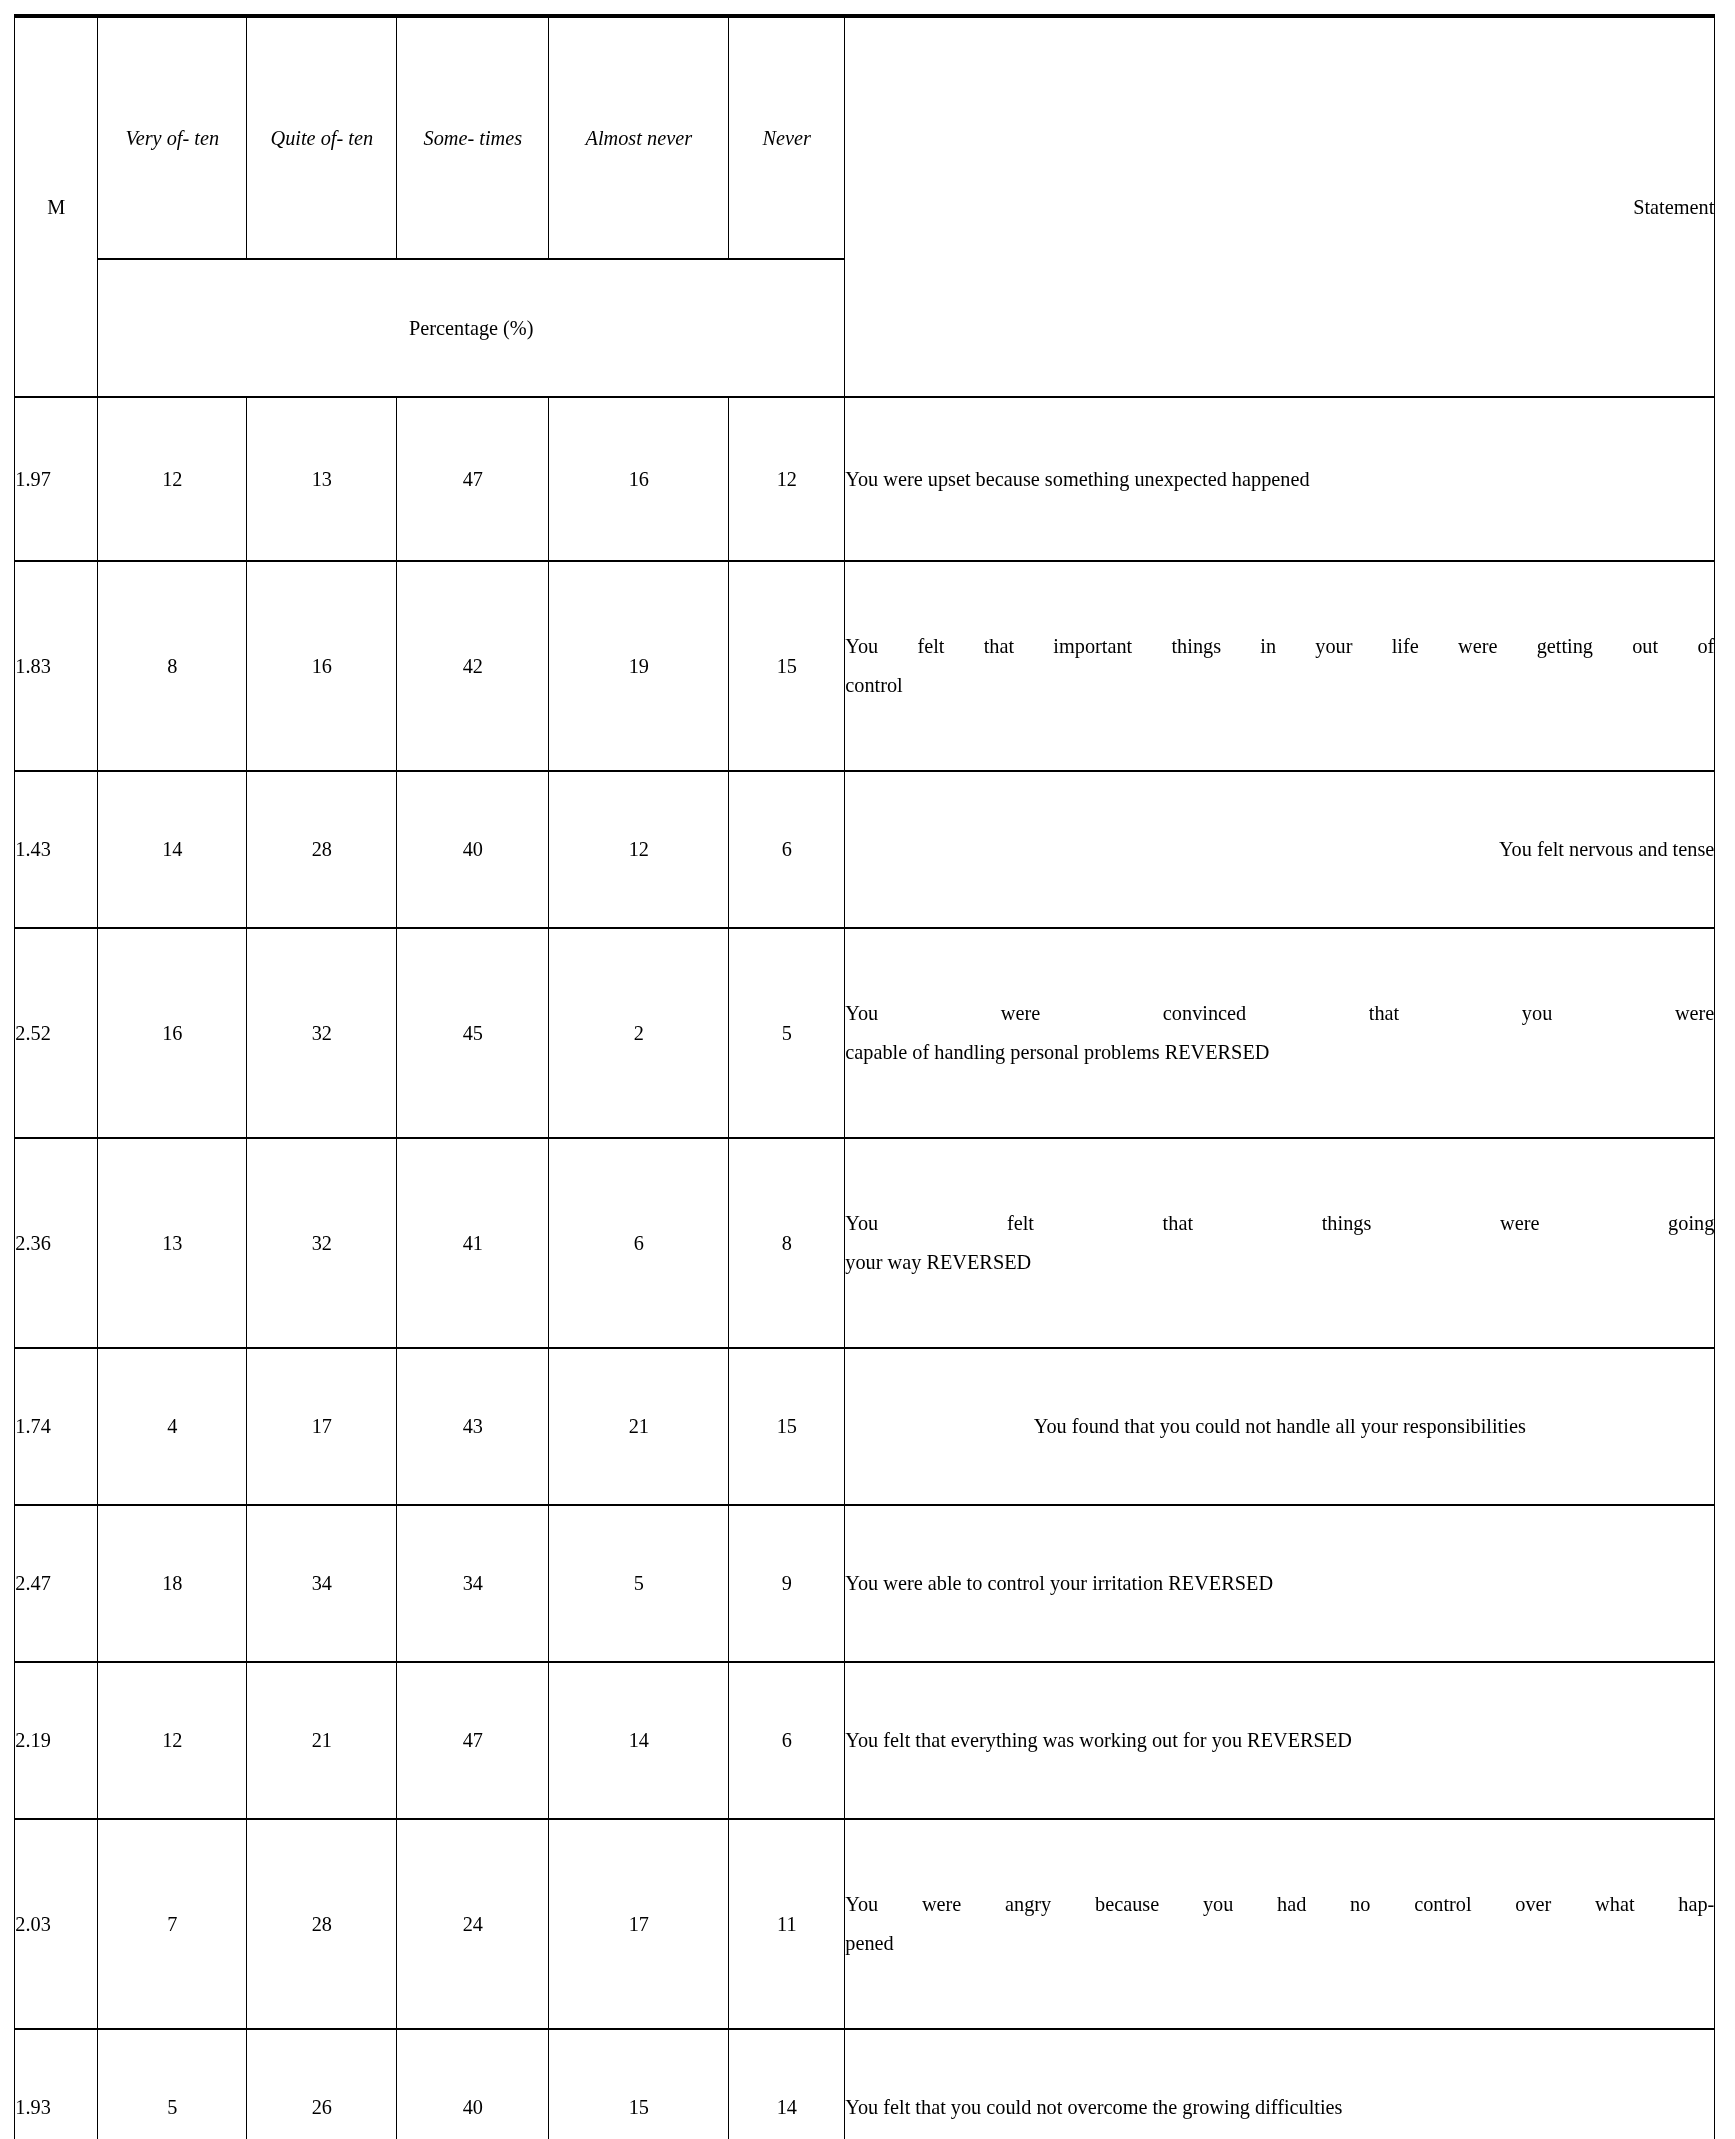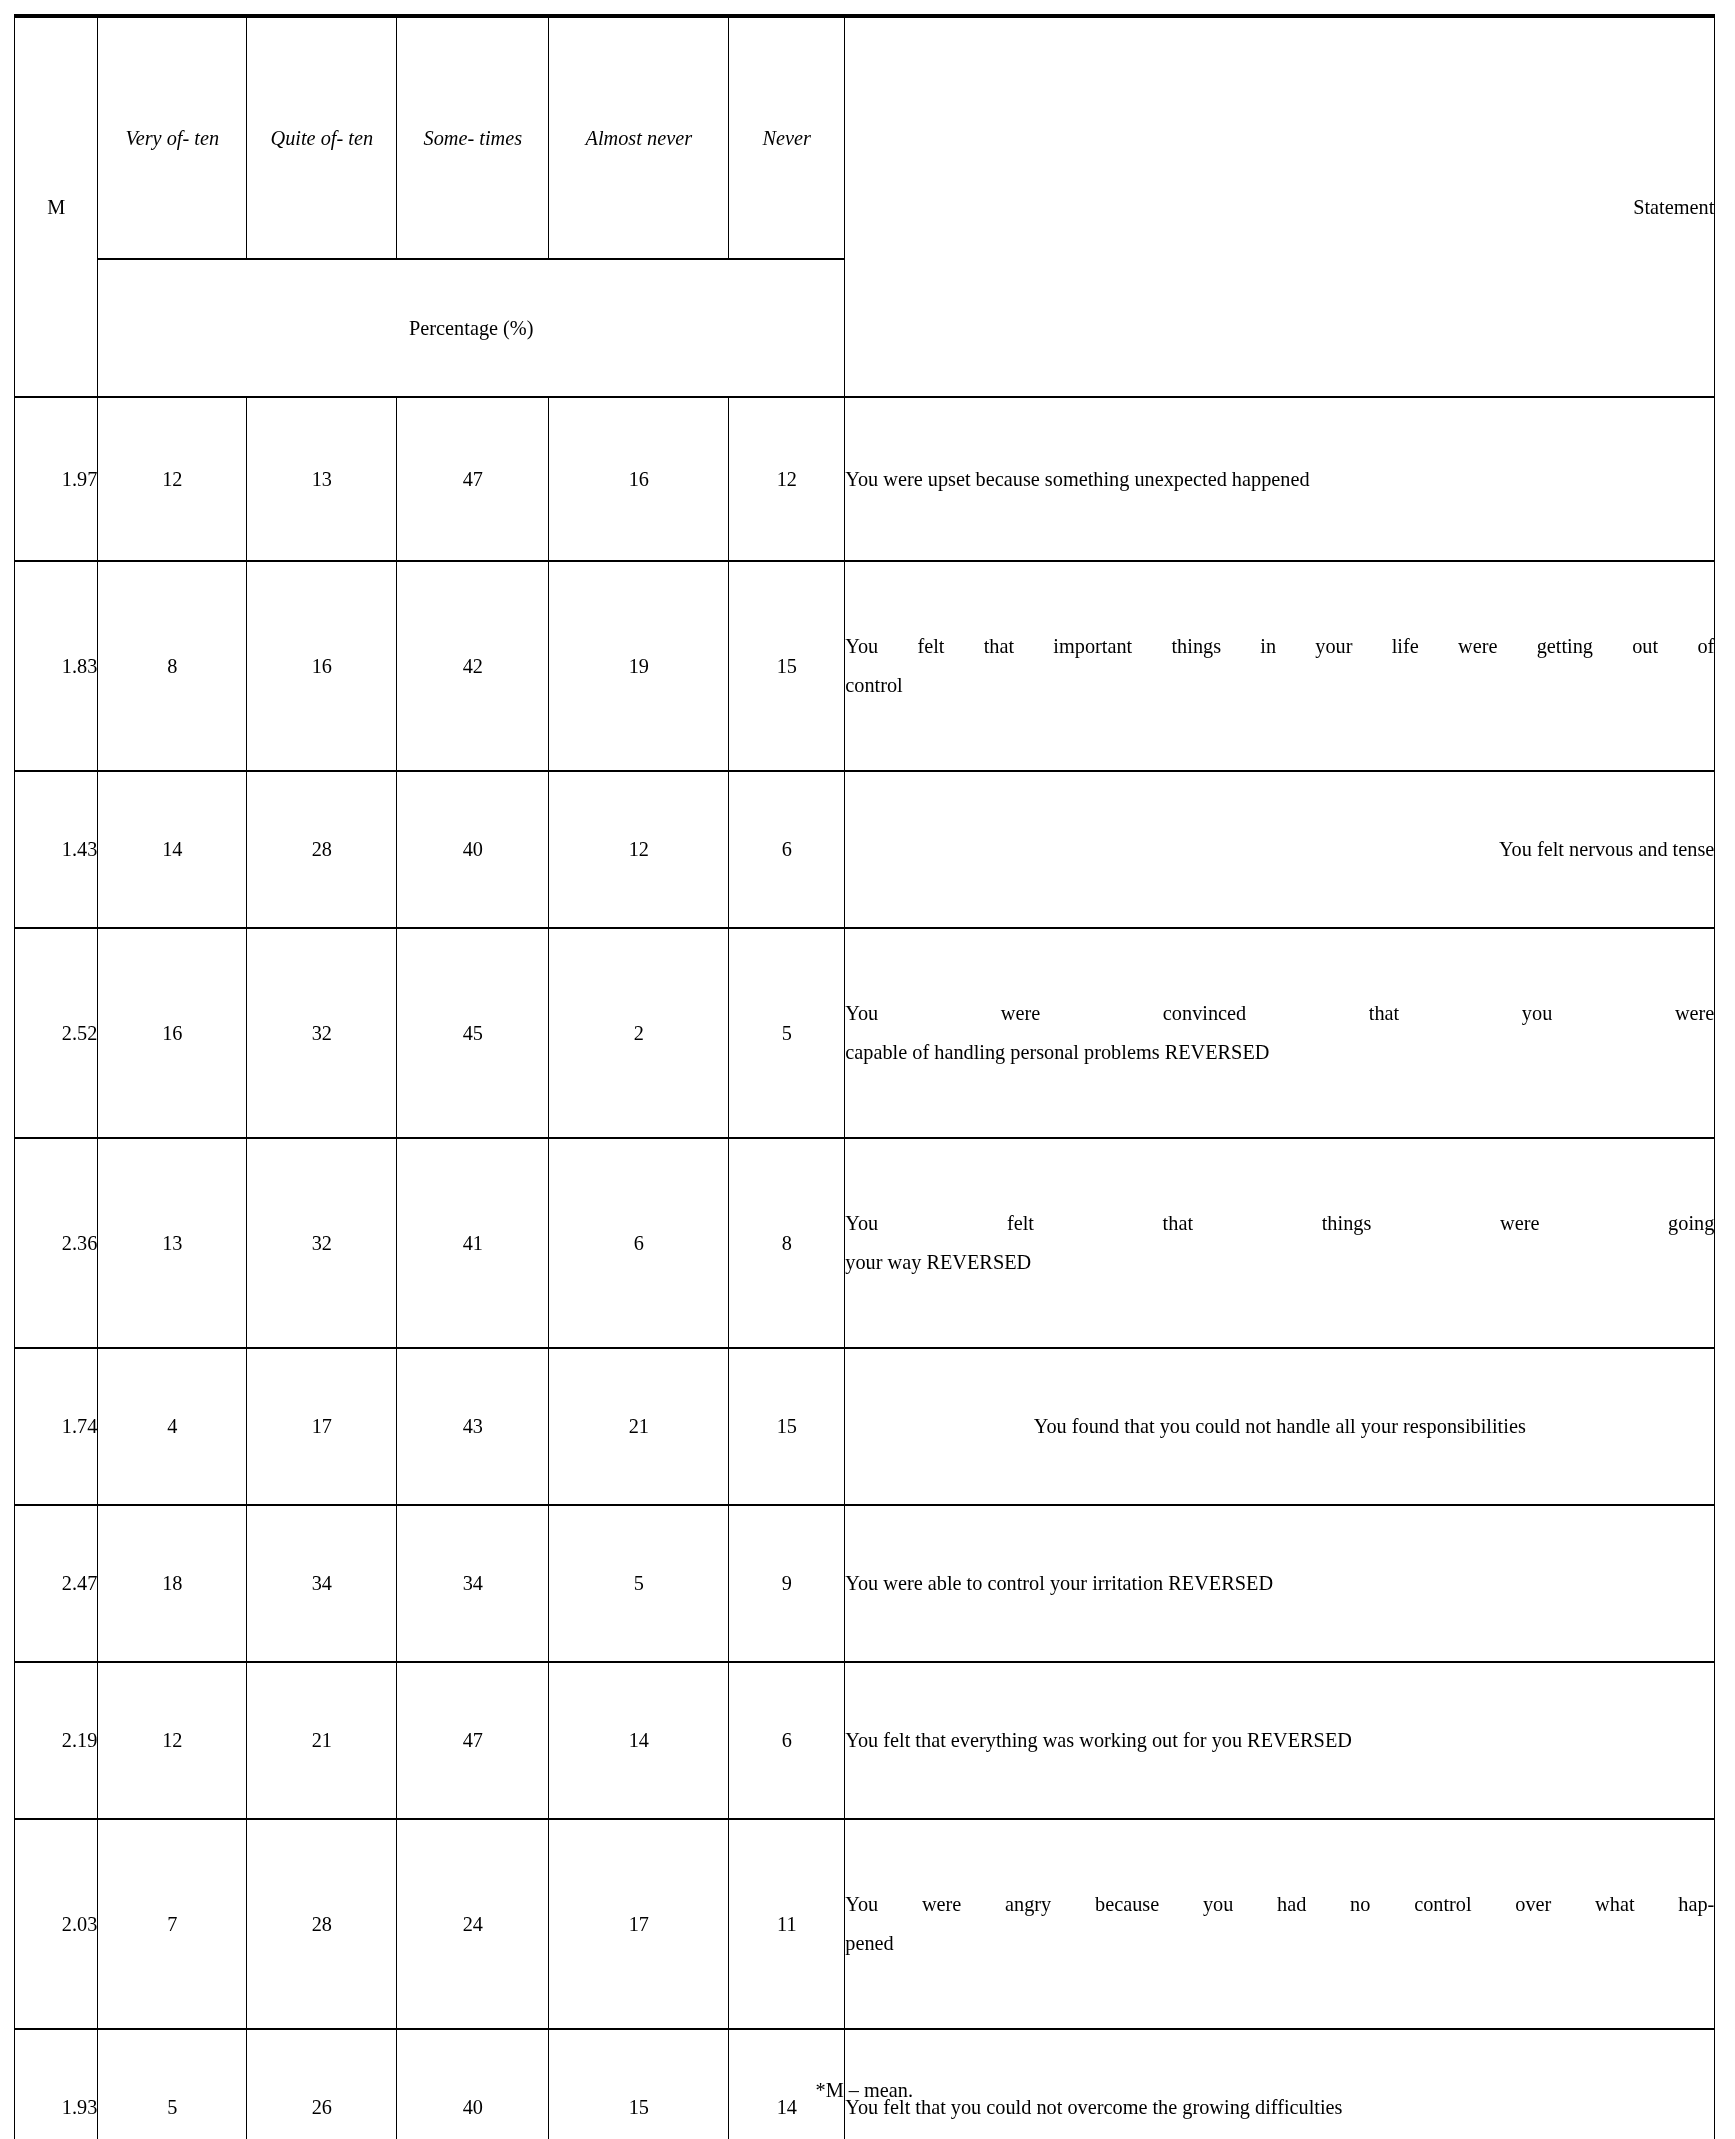--- a/index.html
+++ b/index.html
@@ -72,21 +72,21 @@
     border-top: 2.8px solid #000;
     height: 138px;
   }
   .hdr-row-1 th { height: 243px; }
 
   td.num {
     text-align: center;
     vertical-align: middle;
   }
   td.mean {
-    text-align: right;
+    text-align: left;
     vertical-align: middle;
   }
   td.stmt {
     text-align: justify;
     text-justify: inter-word;
     vertical-align: middle;
     padding: 12px 15.7px 12px 18.5px;
     hyphens: manual;
   }
   td.stmt .ln { display: block; }
@@ -246,16 +246,15 @@
           <td class="num">5</td>
           <td class="num">26</td>
           <td class="num">40</td>
           <td class="num">15</td>
           <td class="num">14</td>
           <td class="stmt" style="text-align: left;">You felt that you could not overcome the growing difficulties</td>
         </tr>
       </tbody>
   </table>
 
-  <div class="footnote">*M – mean.</div>
 
 </div>
 
 
 </body></html>

